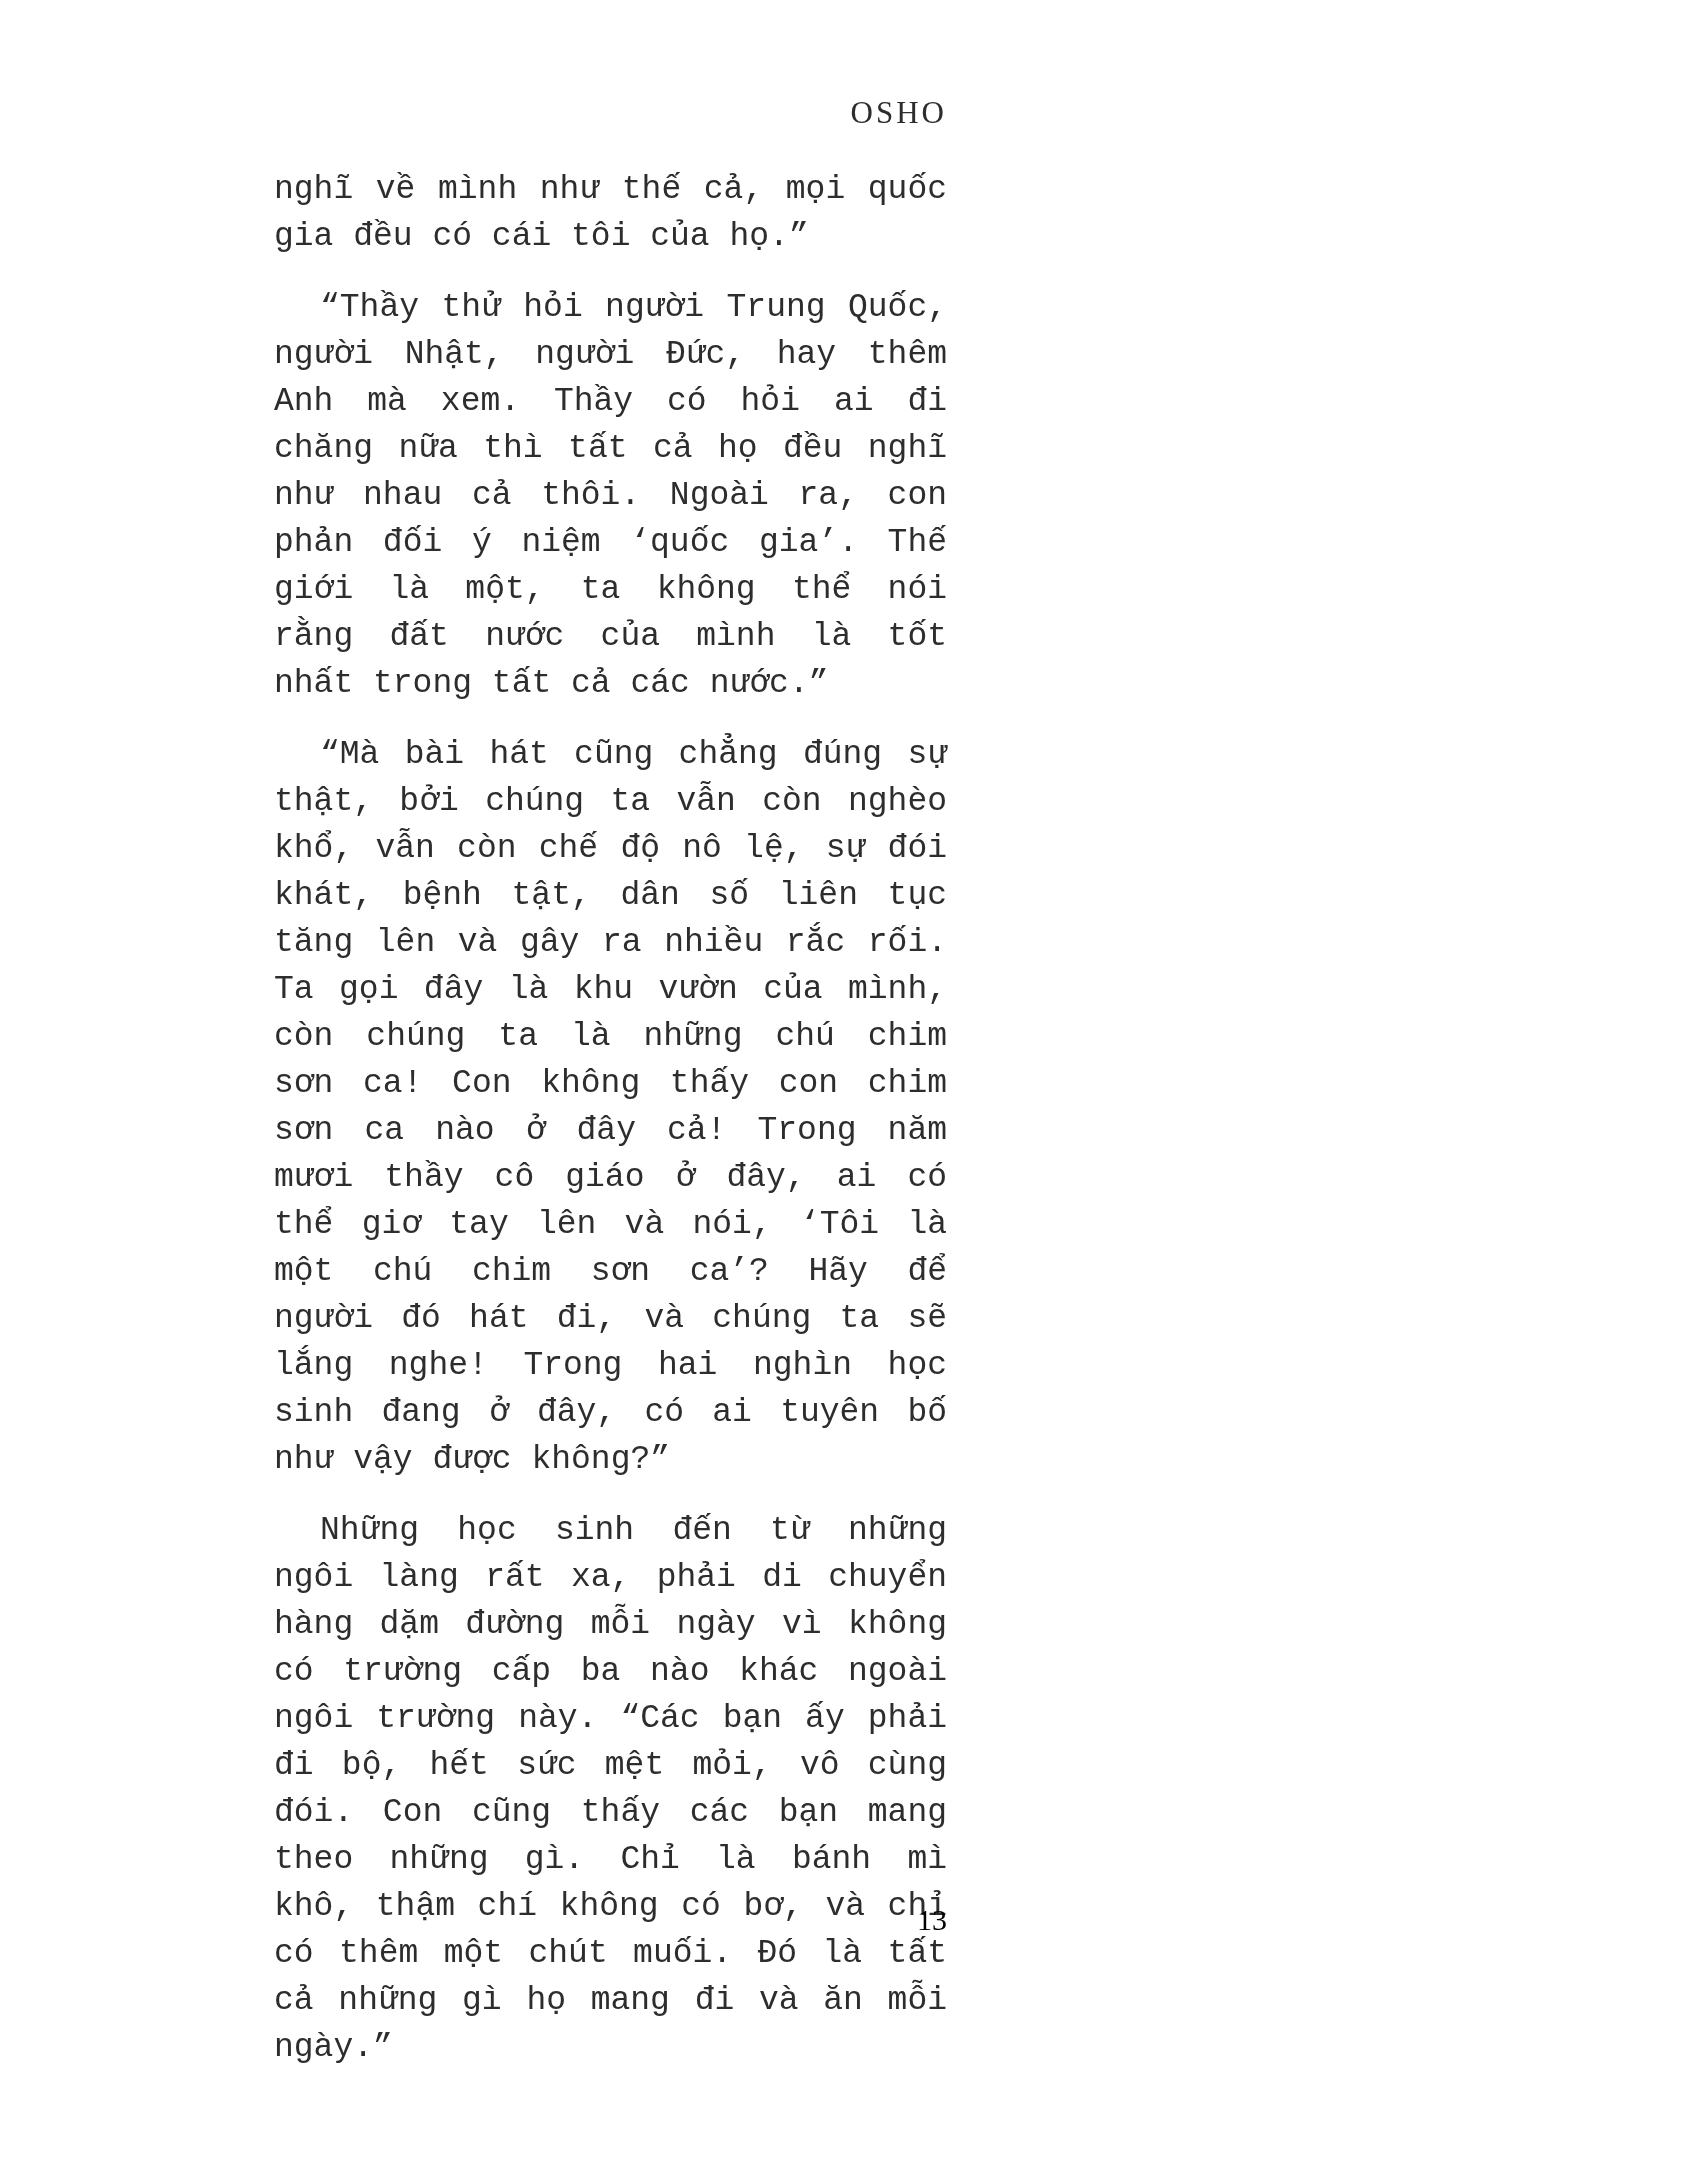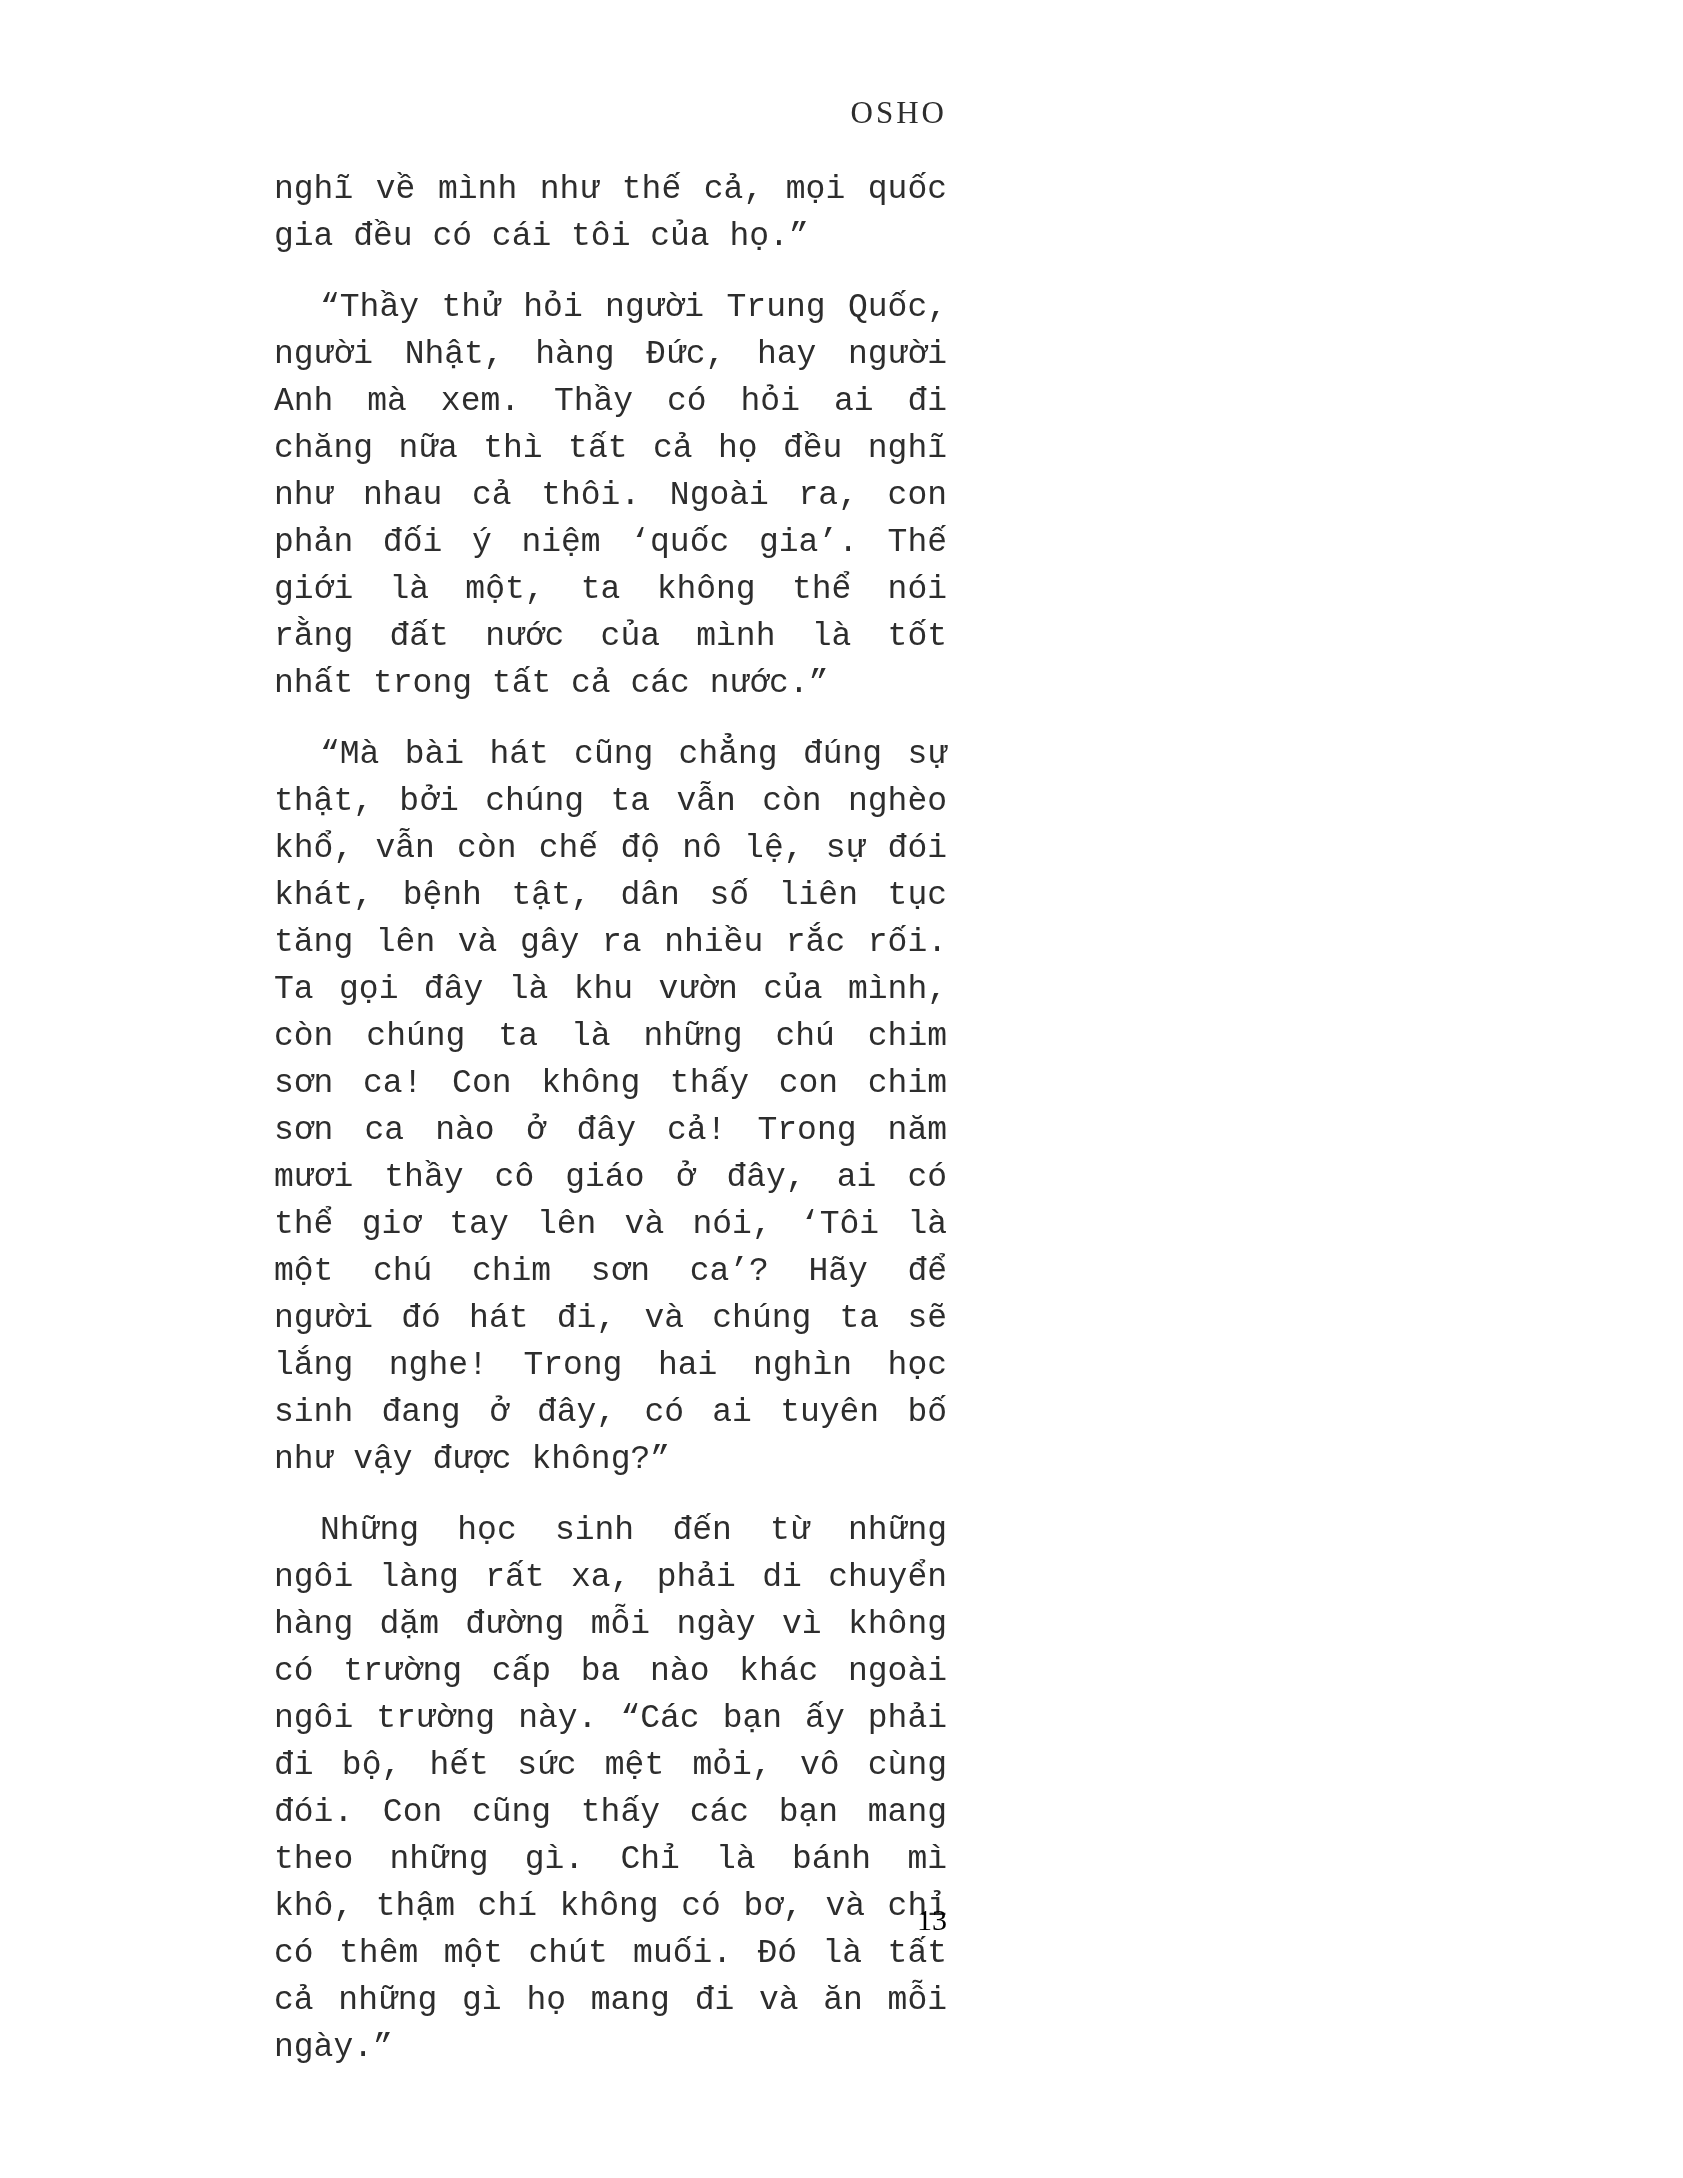--- a/index.html
+++ b/index.html
@@ -55,21 +55,21 @@
 </style>
 </head>
 <body>
 
 <div class="page">
 
   <div class="running-head">OSHO</div>
 
   <div class="text-block">
     <p class="para">nghĩ về mình như thế cả, mọi quốc gia đều có cái tôi của họ.”</p>
-    <p class="para indent">“Thầy thử hỏi người Trung Quốc, người Nhật, hàng Đức, hay người Anh mà xem. Thầy có hỏi ai đi chăng nữa thì tất cả họ đều nghĩ như nhau cả thôi. Ngoài ra, con phản đối ý niệm ‘quốc gia’. Thế giới là một, ta không thể nói rằng đất nước của mình là tốt nhất trong tất cả các nước.”</p>
+    <p class="para indent">“Thầy thử hỏi người Trung Quốc, người Nhật, người Đức, hay thêm Anh mà xem. Thầy có hỏi ai đi chăng nữa thì tất cả họ đều nghĩ như nhau cả thôi. Ngoài ra, con phản đối ý niệm ‘quốc gia’. Thế giới là một, ta không thể nói rằng đất nước của mình là tốt nhất trong tất cả các nước.”</p>
     <p class="para indent">“Mà bài hát cũng chẳng đúng sự thật, bởi chúng ta vẫn còn nghèo khổ, vẫn còn chế độ nô lệ, sự đói khát, bệnh tật, dân số liên tục tăng lên và gây ra nhiều rắc rối. Ta gọi đây là khu vườn của mình, còn chúng ta là những chú chim sơn ca! Con không thấy con chim sơn ca nào ở đây cả! Trong năm mươi thầy cô giáo ở đây, ai có thể giơ tay lên và nói, ‘Tôi là một chú chim sơn ca’? Hãy để người đó hát đi, và chúng ta sẽ lắng nghe! Trong hai nghìn học sinh đang ở đây, có ai tuyên bố như vậy được không?”</p>
     <p class="para indent">Những học sinh đến từ những ngôi làng rất xa, phải di chuyển hàng dặm đường mỗi ngày vì không có trường cấp ba nào khác ngoài ngôi trường này. “Các bạn ấy phải đi bộ, hết sức mệt mỏi, vô cùng đói. Con cũng thấy các bạn mang theo những gì. Chỉ là bánh mì khô, thậm chí không có bơ, và chỉ có thêm một chút muối. Đó là tất cả những gì họ mang đi và ăn mỗi ngày.”</p>
   </div>
 
   <div class="page-number">13</div>
 
 </div>
 
 
 </body></html>

